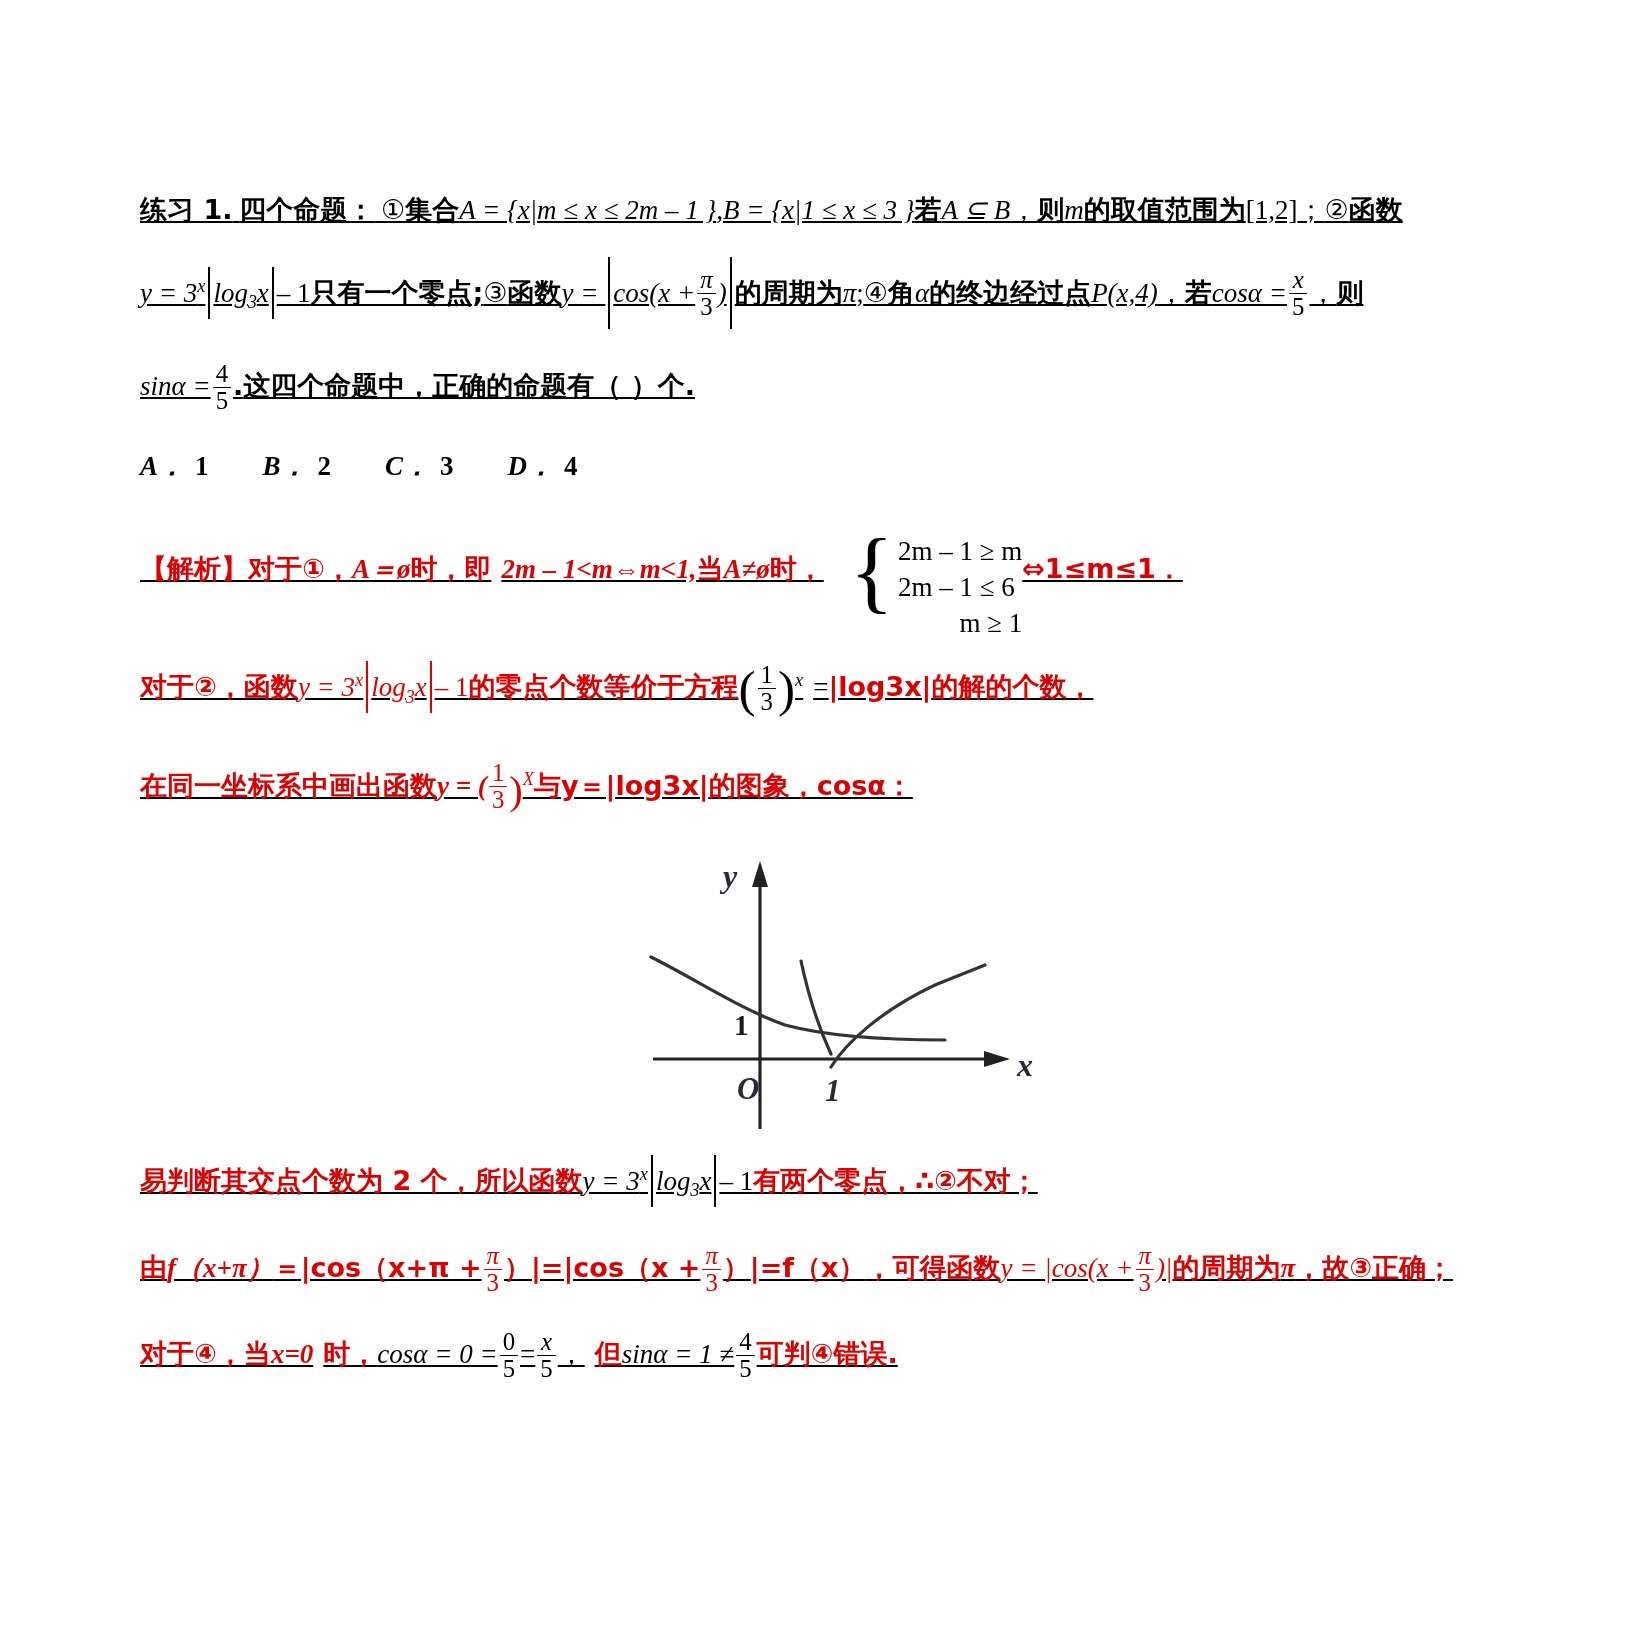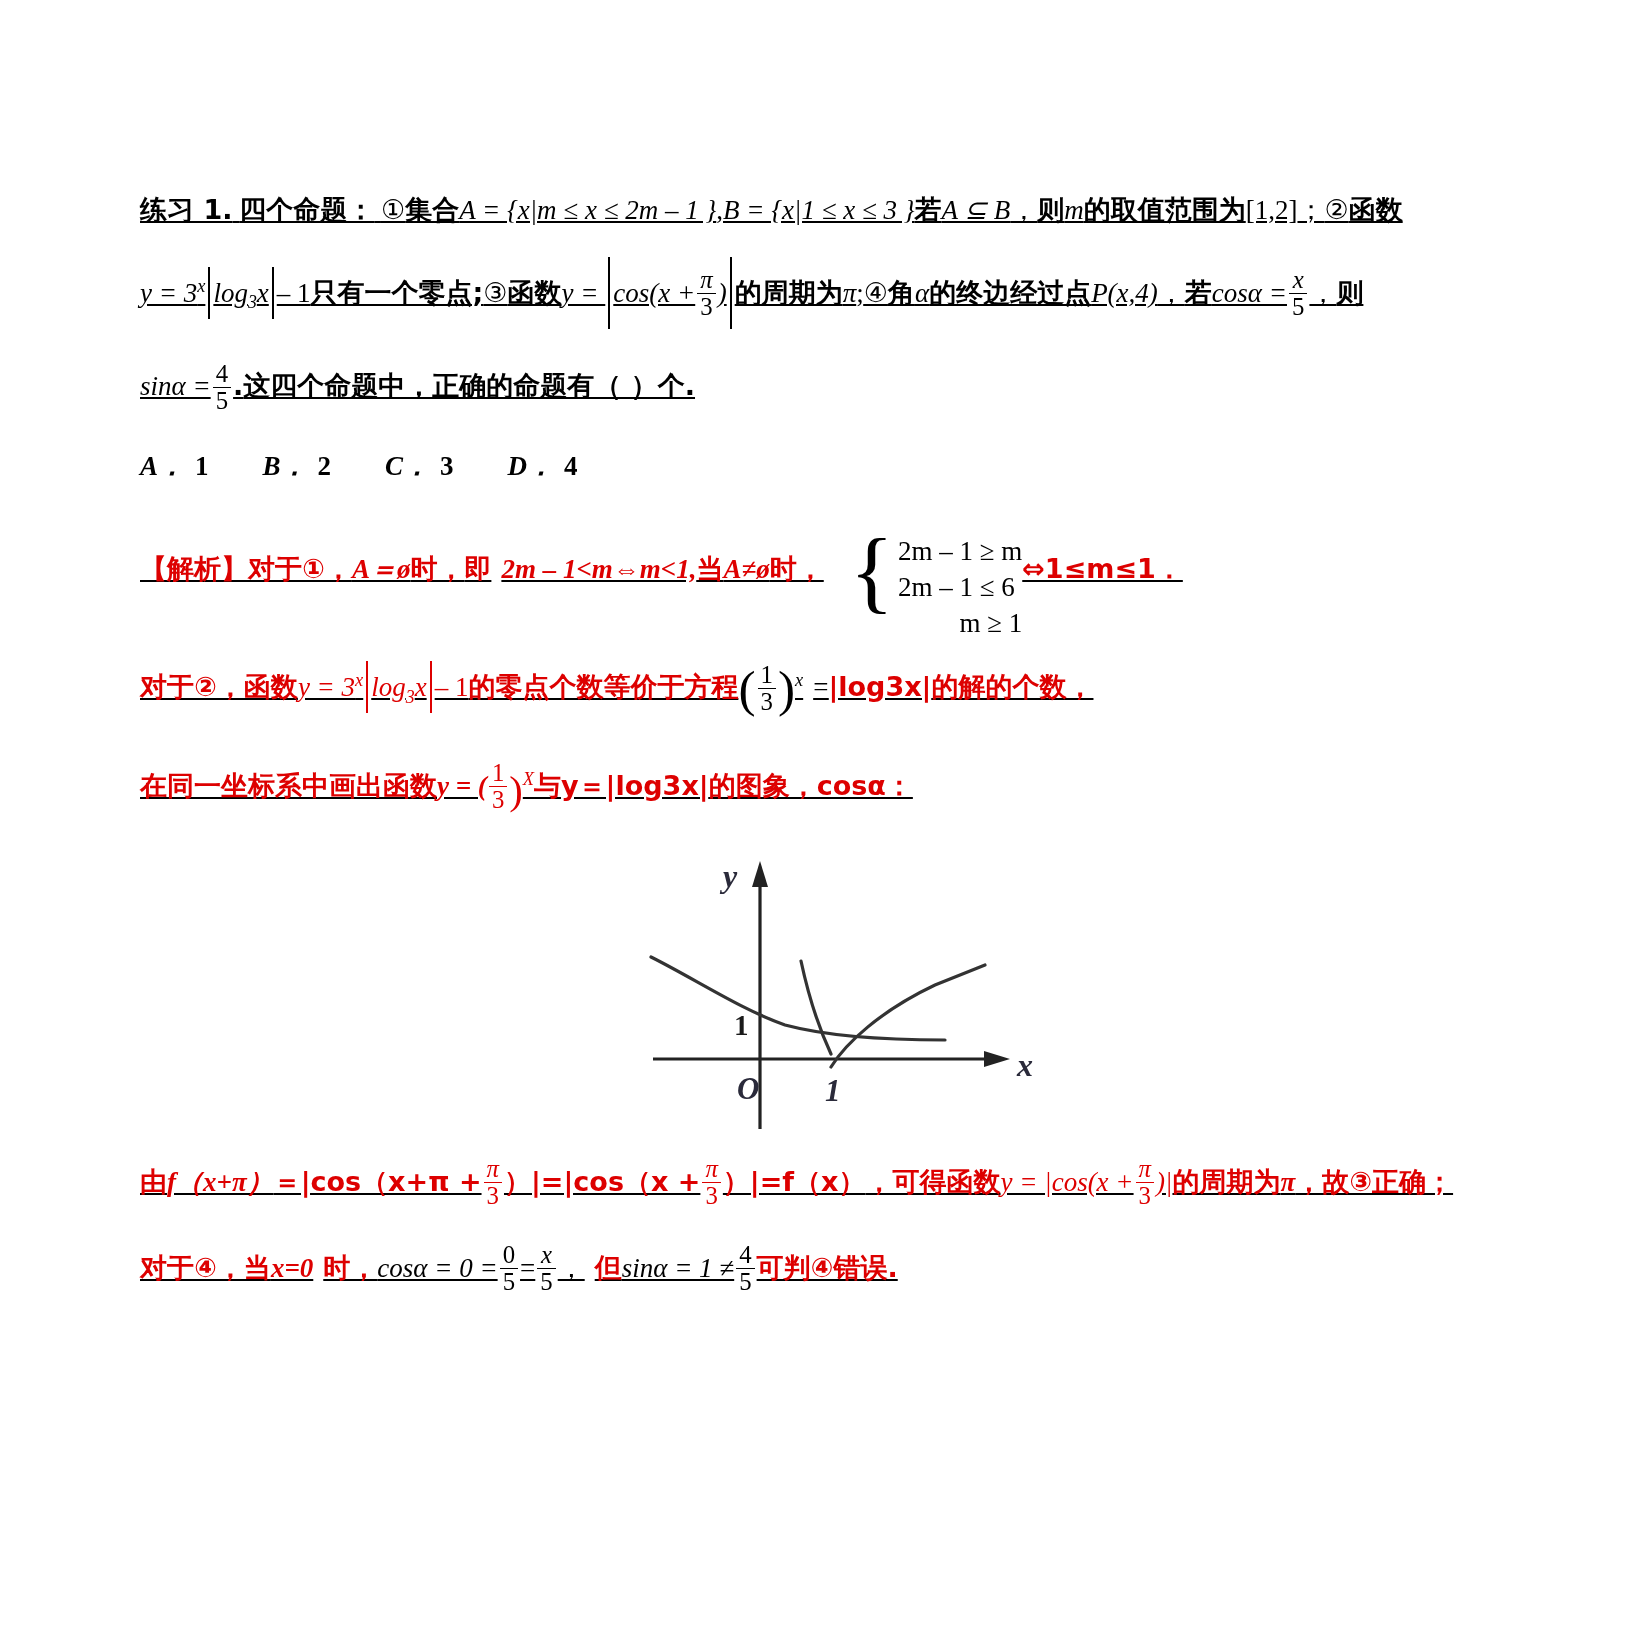--- a/index.html
+++ b/index.html
@@ -185,20 +185,23 @@
 
         <text x="89" y="196" font-family="Liberation Serif, serif" font-size="29" font-weight="bold" fill="#1a1a1a">1</text>
 
         <text x="78" y="48" font-family="Liberation Serif, serif" font-size="32" font-style="italic" font-weight="bold" fill="#2a2a3a">y</text>
         <text x="372" y="237" font-family="Liberation Serif, serif" font-size="32" font-style="italic" font-weight="bold" fill="#2a2a3a">x</text>
         <text x="92" y="260" font-family="Liberation Serif, serif" font-size="31" font-style="italic" font-weight="bold" fill="#2a2a3a">O</text>
         <text x="180" y="262" font-family="Liberation Serif, serif" font-size="31" font-style="italic" font-weight="bold" fill="#2a2a3a">1</text>
       </svg>
     </div>
 
+    <div class="line" style="line-height:70px;">
+      <span class="cn-b red">易判断其交点个数为 2 个，所以函数</span><span class="mi black">y = 3</span><span class="sup black">x</span><span class="tallbar"></span><span class="mi black">log</span><span class="sub mi black">3</span><span class="mi black">x</span><span class="tallbar"></span><span class="mn black">– 1</span><span class="cn-b red">有两个零点，</span><span class="cn-b red">∴②不对；</span>
+    </div>
 
     <div class="line" style="line-height:86px;">
       <span class="cn-b red">由</span><span class="mi-b red">f（x+π）</span><span class="cn-b red">＝|cos（x+π +</span><span class="frac red"><span class="num mi">π</span><span class="den mn">3</span></span><span class="cn-b red">）|=|cos（x +</span><span class="frac red"><span class="num mi">π</span><span class="den mn">3</span></span><span class="cn-b red">）|=f（x）</span><span class="cn-b red">，可得函数</span><span class="mi red">y = |cos(x +</span><span class="frac red"><span class="num mi">π</span><span class="den mn">3</span></span><span class="mi red">)|</span><span class="cn-b red">的周期为</span><span class="mi-b red">π</span><span class="cn-b red">，故③正确；</span>
     </div>
 
     <div class="line" style="line-height:86px;">
       <span class="cn-b red">对于④，当</span><span class="mi-b red">x=0</span><span class="gap-sm"></span><span class="cn-b red">时，</span><span class="mi black">cosα = 0 =</span><span class="frac black"><span class="num mn">0</span><span class="den mn">5</span></span><span class="mn black">=</span><span class="frac black"><span class="num mi">x</span><span class="den mn">5</span></span><span class="cn black">，</span><span class="gap-sm"></span><span class="cn-b red">但</span><span class="mi black">sinα = 1 ≠</span><span class="frac black"><span class="num mn">4</span><span class="den mn">5</span></span><span class="cn-b red">可判④错误.</span>
     </div>
 
 

